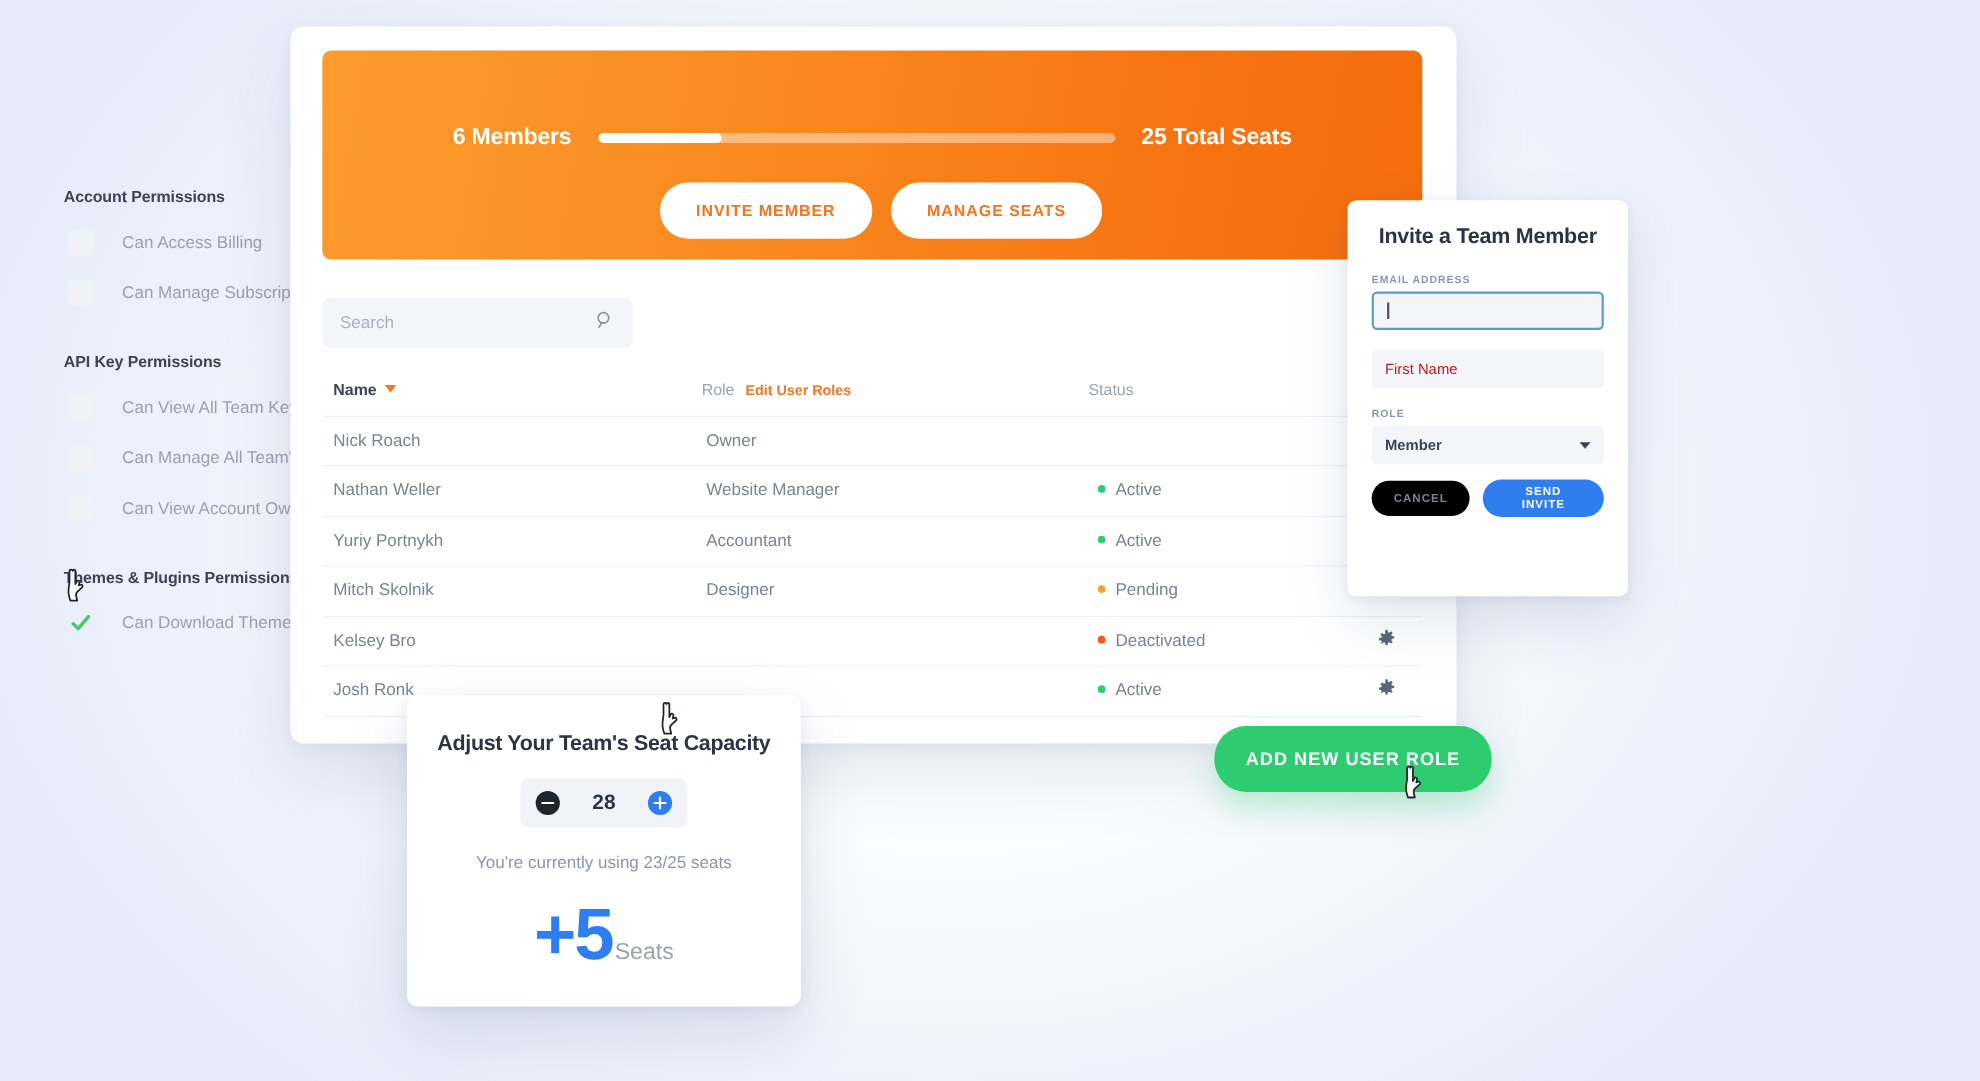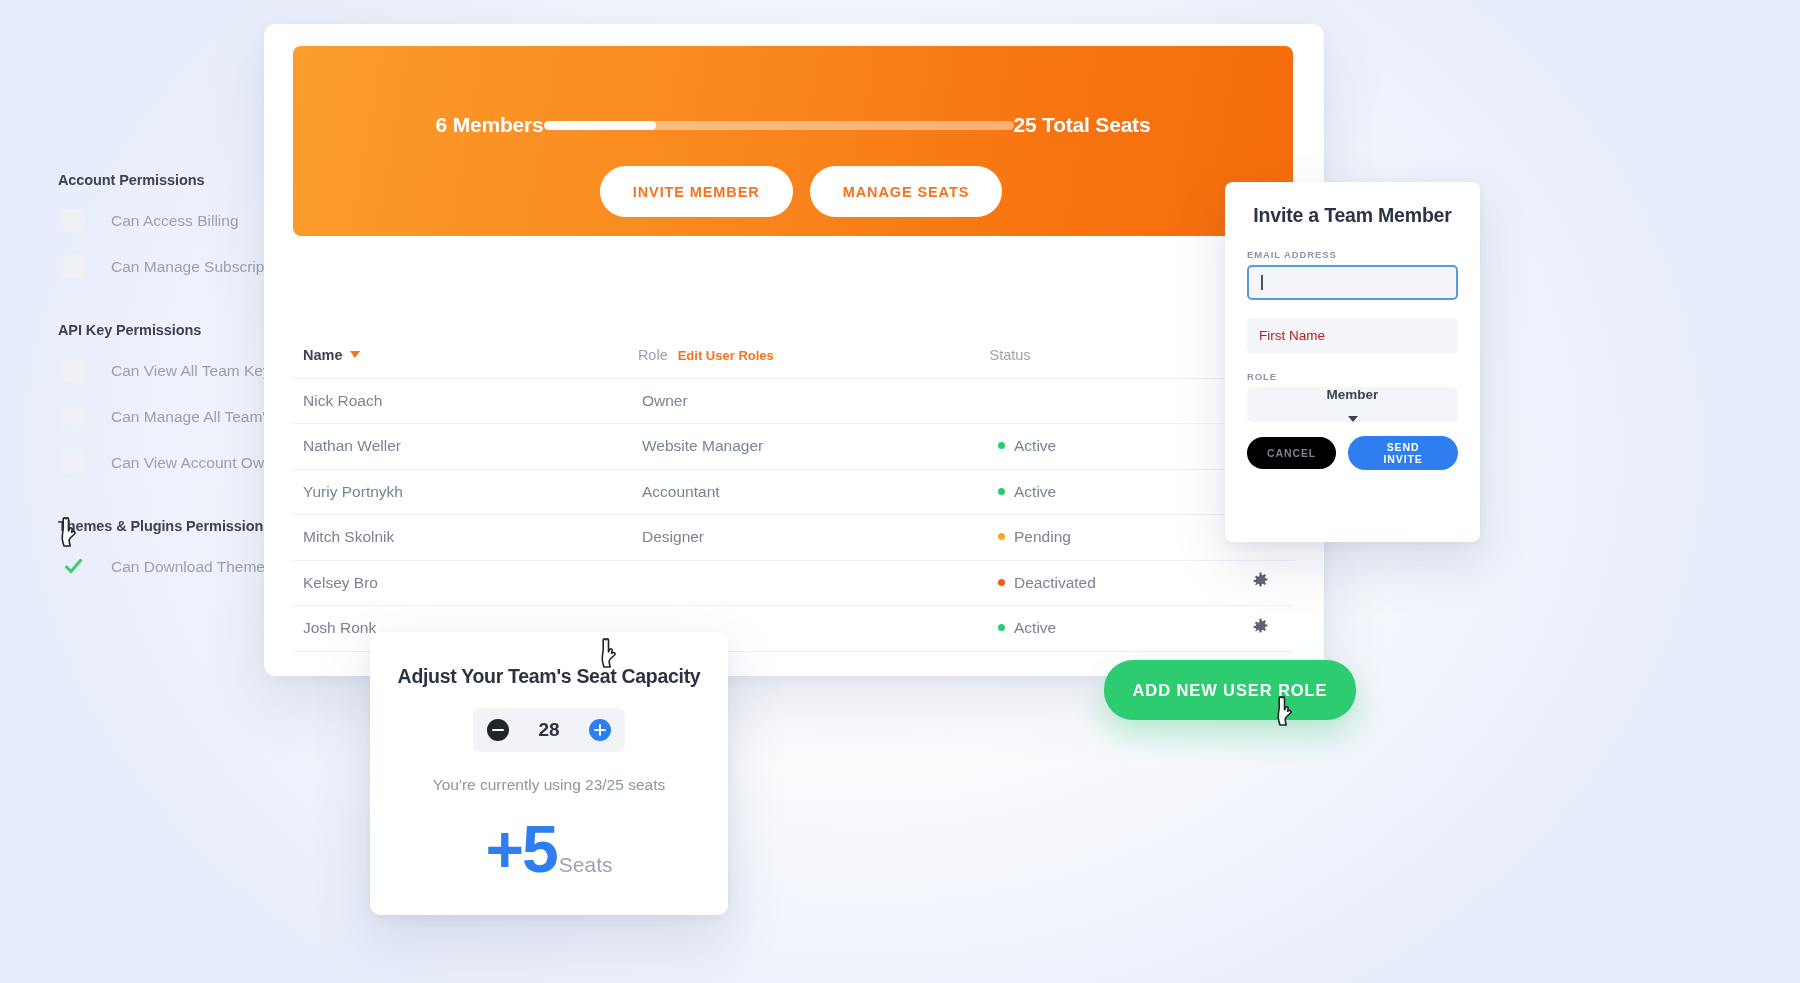--- a/index.html
+++ b/index.html
@@ -81,20 +81,21 @@
     border-radius: 8px;
     background: linear-gradient(100deg, #fb9c2c 0%, #f9891f 42%, #f77310 78%, #f56c0c 100%);
     overflow: hidden;
   }
   #hero-stats {
     position: absolute;
     top: 67px; left: 0; right: 0;
     display: flex;
     align-items: center;
     justify-content: center;
+    gap: 24px;
     color: #ffffff;
   }
   .hero-num {
     font-size: 21px;
     font-weight: bold;
     letter-spacing: -0.2px;
     white-space: nowrap;
   }
   #hero-bar {
     width: 470px; height: 9px;
@@ -266,21 +267,20 @@
   }
   .caret-bar {
     width: 1.5px; height: 15px;
     background: #4a5260;
   }
   .fld.select {
     color: #3c4453;
     font-weight: bold;
     justify-content: space-between;
     margin-bottom: 14px;
-    flex-direction: column;
   }
   .chev {
     width: 0; height: 0;
     border-left: 5px solid transparent;
     border-right: 5px solid transparent;
     border-top: 6px solid #3c4453;
   }
   #invite-actions {
     display: flex;
     align-items: center;
@@ -452,20 +452,29 @@
         </div>
         <span class="hero-num">25 Total Seats</span>
       </div>
       <div id="hero-btns">
         <button class="hero-btn">INVITE MEMBER</button>
         <button class="hero-btn">MANAGE SEATS</button>
       </div>
     </div>
   </div>
 
+  <div id="search-wrap">
+    <input id="search-input" type="text" placeholder="Search" style="">
+    <span>
+      <svg width="18" height="18" viewBox="0 0 18 18">
+        <circle cx="7.6" cy="7" r="4.8" fill="none" stroke="#8d95a4" stroke-width="1.5"></circle>
+        <line x1="6.2" y1="11.2" x2="3.4" y2="15.6" stroke="#8d95a4" stroke-width="1.5" stroke-linecap="round"></line>
+      </svg>
+    </span>
+  </div>
 
   <div id="table">
 
     <div class="t-row">
       <div class="c-name th name">
         <span>Name</span><span class="caret"></span>
       </div>
       <div class="c-role th">
         <span>Role</span><span class="edit-roles">Edit User Roles</span>
       </div>

